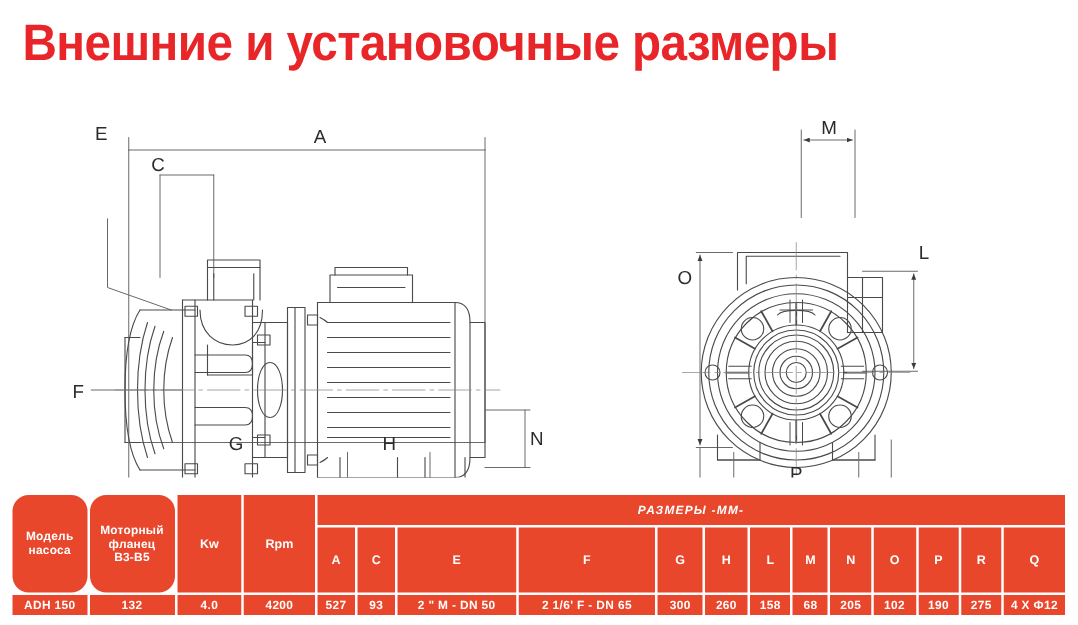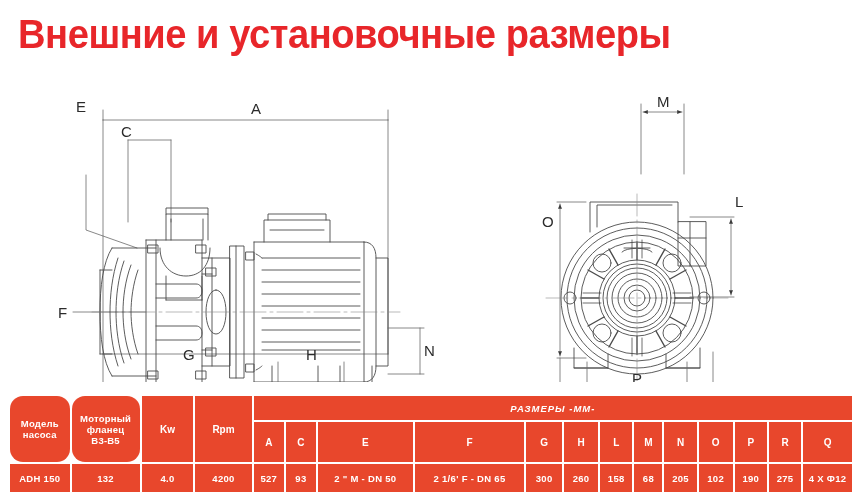--- a/index.html
+++ b/index.html
@@ -23,21 +23,21 @@
     position:absolute;left:8px;top:394px;width:846px;height:100px;
     border-collapse:separate;border-spacing:2px;
     background:#ffffff;
   }
   #spec-table td{
     background:#e8472c;color:#ffffff;text-align:center;vertical-align:middle;
     font-weight:bold;padding:0;
   }
   #spec-table td.hd{font-size:9.5px;line-height:11px;letter-spacing:0.2px;border-radius:13px;}
   #spec-table td.hd2{font-size:10px;text-align:center;}
-  #spec-table td.val{font-size:9.5px;height:28px;letter-spacing:0.3px;}
+  #spec-table td.val{font-size:9.5px;height:16px;letter-spacing:0.3px;}
   #spec-table td.group{font-size:9.5px;letter-spacing:1px;height:24px;font-style:italic;}
 </style>
 </head>
 <body>
 
 <div id="title">Внешние и установочные размеры</div>
 
 <div id="drawings">
 <svg width="862" height="320" viewBox="0 0 862 320" xmlns="http://www.w3.org/2000/svg">
   <defs>

